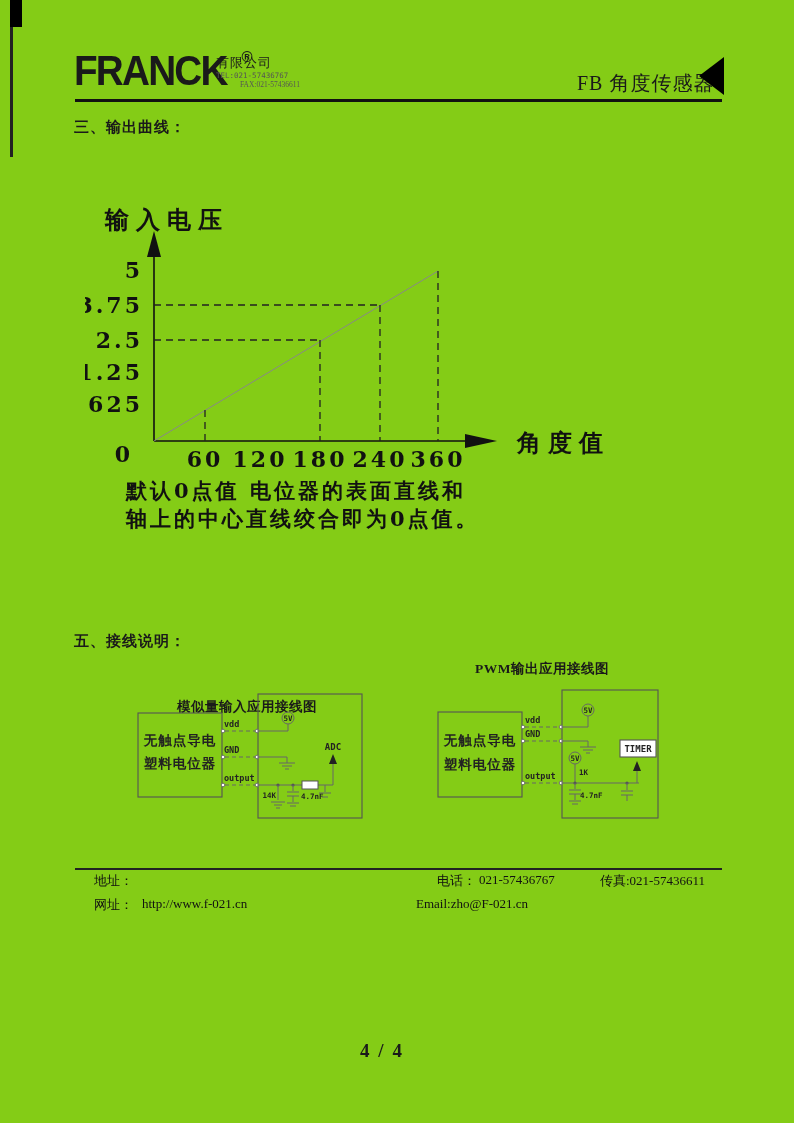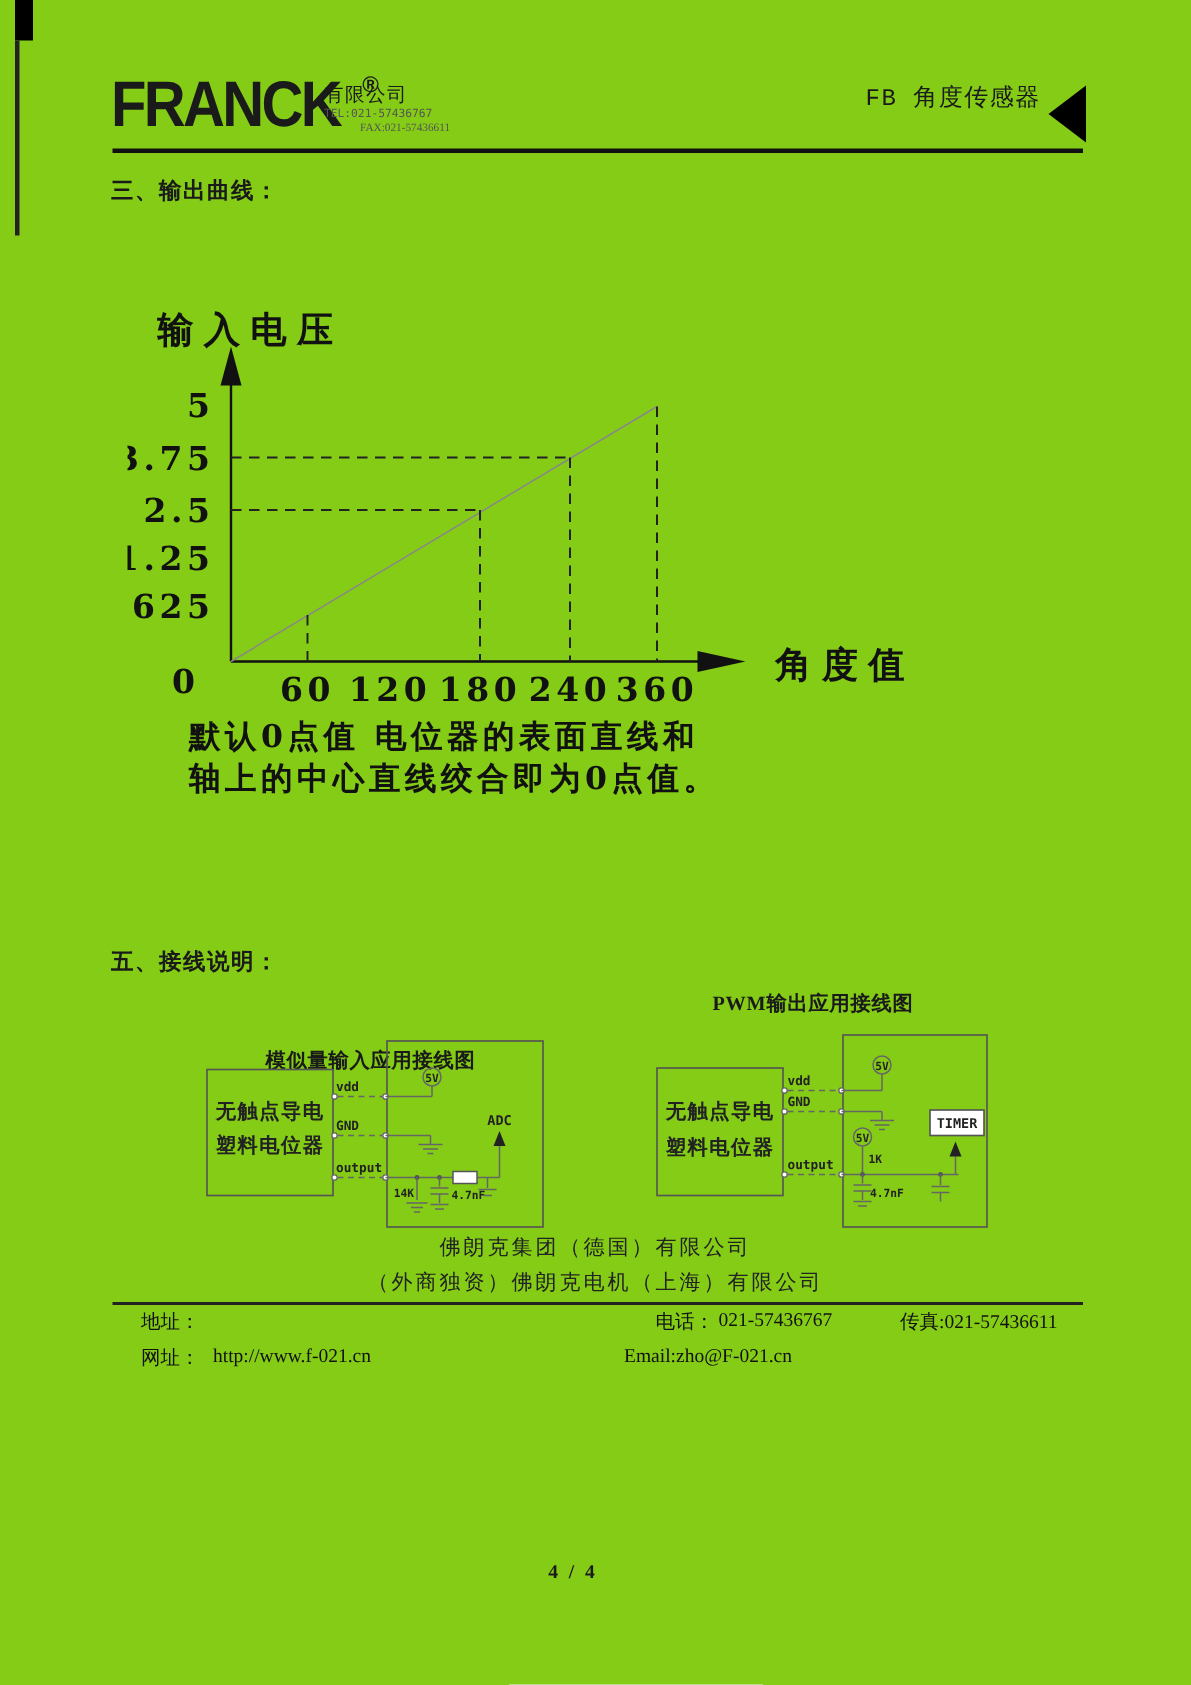--- a/index.html
+++ b/index.html
@@ -12,21 +12,21 @@
   .mark-left-line{left:10px;top:27px;width:3px;height:130px;background:#222;}
 
   
   .logo{left:74px;top:50px;display:flex;align-items:flex-start;}
   .logo-text{font-size:43px;font-weight:900;letter-spacing:-2px;line-height:40px;
              transform:scaleX(.9);transform-origin:left top;font-family:"Liberation Sans",sans-serif;}
   .logo-reg{font-size:15px;font-weight:bold;margin-left:-2px;margin-top:-2px;}
   .logo-cn{left:216px;top:54px;font-size:13px;font-family:"Liberation Serif",serif;letter-spacing:1px;}
   .logo-tel{left:216px;top:71px;font-size:7.5px;color:#555;font-family:"DejaVu Sans Mono",monospace;}
   .logo-fax{left:216px;top:80px;font-size:7.5px;color:#555;font-family:Liberation Serif, serif;padding-left:24px;}
-  .product-title{left:577px;top:55px;font-size:16px;font-family:Liberation Mono, monospace;letter-spacing:1px;}
+  .product-title{left:577px;top:70px;font-size:20px;font-family:Liberation Serif, serif;letter-spacing:1px;}
   .corner-triangle{left:699px;top:57px;width:0;height:0;
       border-top:19px solid transparent;border-bottom:19px solid transparent;border-right:25px solid #000;}
   .header-rule{left:75px;top:99px;width:647px;height:3px;background:#111;}
 
   .sec-title{font-size:15px;font-weight:bold;letter-spacing:1px;font-family:"Liberation Sans",sans-serif;}
   .sec3{left:74px;top:118px;}
   .sec5{left:74px;top:632px;}
 
   
   .chart-svg{left:85px;top:195px;}
@@ -50,21 +50,21 @@
   .node{fill:#555;}
   .pin-circle{fill:#fff;stroke:#666;stroke-width:.9;}
 
   
   .company-line{left:0;width:794px;text-align:center;font-family:"Liberation Serif",serif;
                 font-size:14px;letter-spacing:2px;color:#222;}
   .company1{top:823px;}
   .company2{top:846px;}
   .footer-rule{left:75px;top:868px;width:647px;height:2px;background:#222;}
   .ft{font-size:13px;font-family:"Liberation Serif",serif;color:#111;}
-  .page-num{left:0;width:764px;top:1040px;text-align:center;font-size:13px;font-weight:bold;
+  .page-num{left:0;width:764px;top:1040px;text-align:center;font-size:19px;font-weight:bold;
             letter-spacing:2px;font-family:"Liberation Serif",serif;}
 </style>
 </head>
 <body>
 
 <div class="page">
 
   <div class="abs mark-top-left"></div>
   <div class="abs mark-left-line"></div>
 
@@ -265,22 +265,20 @@
     </g>
 
     <g>
       <line class="wire" x1="207" y1="98" x2="207" y2="86"></line>
       <polygon points="207,76 203,86 211,86" fill="#222"></polygon>
       <rect x="190" y="55" width="36" height="17" fill="#fff" stroke="#555" stroke-width="1.1"></rect>
       <text class="biglbl" text-anchor="middle" x="208" y="67">TIMER</text>
     </g>
   </svg>
 
-  <div class="abs company-line company1">佛朗克集团（德国）有限公司</div>
-  <div class="abs company-line company2">（外商独资）佛朗克电机（上海）有限公司</div>
   <div class="abs footer-rule"></div>
 
   <span class="abs ft" style="left:94px;top:872px;">地址：</span>
   <span class="abs ft" style="left:437px;top:872px;">电话：</span>
   <span class="abs ft" style="left:479px;top:872px;">021-57436767</span>
   <span class="abs ft" style="left:600px;top:872px;">传真:021-57436611</span>
 
   <span class="abs ft" style="left:94px;top:896px;">网址：</span>
   <span class="abs ft" style="left:142px;top:896px;">http://www.f-021.cn</span>
   <span class="abs ft" style="left:416px;top:896px;">Email:zho@F-021.cn</span>

